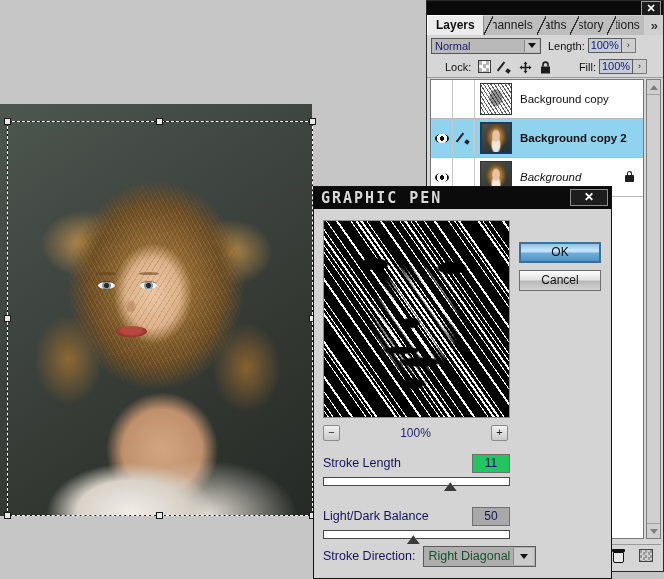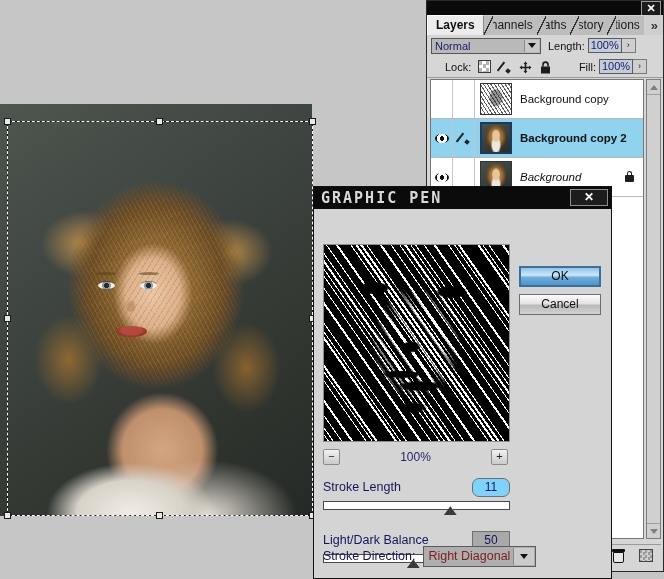--- a/index.html
+++ b/index.html
@@ -244,21 +244,21 @@
   }
   #gp-title{
     color:#d9d9d9;font-size:15px;letter-spacing:2px;margin-left:7px;
     font-family:"DejaVu Sans Mono", monospace;font-weight:bold;
   }
   #gp-close{
     position:absolute;right:3px;top:2px;width:38px;height:17px;
     background:#1d1d1d;border:1px solid #8d8d8d;box-sizing:border-box;
     color:#fff;font-size:12px;font-weight:bold;text-align:center;line-height:15px;
   }
-  #gp-body{position:absolute;left:0;top:22px;right:0;bottom:0;background:#d4d4d4;margin-top:24px;}
+  #gp-body{position:absolute;left:0;top:22px;right:0;bottom:0;background:#d4d4d4;}
 
   #gp-preview{
     position:absolute;left:9px;top:11px;width:185px;height:196px;
     border:1px solid #8d8d8d;background:#fff;overflow:hidden;
   }
   .pen-art{
     position:absolute;inset:0;
     background-color:#fff;
     background-image:
       
@@ -316,21 +316,21 @@
   }
   #zoom-value{font-size:12px;color:#25256b;}
 
   .slider-block{position:absolute;left:9px;width:187px;}
   .slider-label-row{display:flex;align-items:center;justify-content:space-between;height:22px;}
   .slider-label{font-size:12.5px;color:#14145e;}
   .slider-value{
     width:38px;height:19px;border:1px solid #6f6f6f;box-sizing:border-box;
     background:#a9a9a9;font-size:12px;color:#14145e;text-align:center;line-height:17px;
   }
-  .slider-value.focused{background:#7dd3fc;border-radius:7px;}
+  .slider-value.focused{background:#22c55e;}
   .slider-track{
     position:relative;height:9px;background:#fff;border:1px solid #4a4a4a;box-sizing:border-box;
     margin-top:3px;
   }
   .slider-thumb{
     position:absolute;top:4px;width:13px;height:9px;
     background:linear-gradient(to bottom,#f6f6f6,#c2c2c2);
     clip-path:polygon(50% 0, 100% 100%, 0 100%);
     border:none;
   }
@@ -340,21 +340,21 @@
     background:#3a3a3a;z-index:-1;
   }
 
   #dir-row{
     position:absolute;left:9px;bottom:10px;width:280px;height:24px;display:flex;align-items:center;
   }
   #dir-label{font-size:12.5px;color:#14145e;}
   #dir-combo{
     width:113px;height:21px;margin-left:8px;background:#aeaeae;
     border:1px solid #5a5a5a;box-sizing:border-box;position:relative;
-    font-size:12.5px;color:#7f1d1d;line-height:19px;padding-left:4px;
+    font-size:12.5px;color:#14532d;line-height:19px;padding-left:4px;
   }
   #dir-combo .combo-arrow{width:20px;background:#cbcbcb;}
 </style>
 </head>
 <body>
 
 <div id="doc-window">
   <div class="photo"></div>
   <div class="hair-tex"></div>
   <div class="face-feat eye" style="left:98px;top:178px;"></div>

